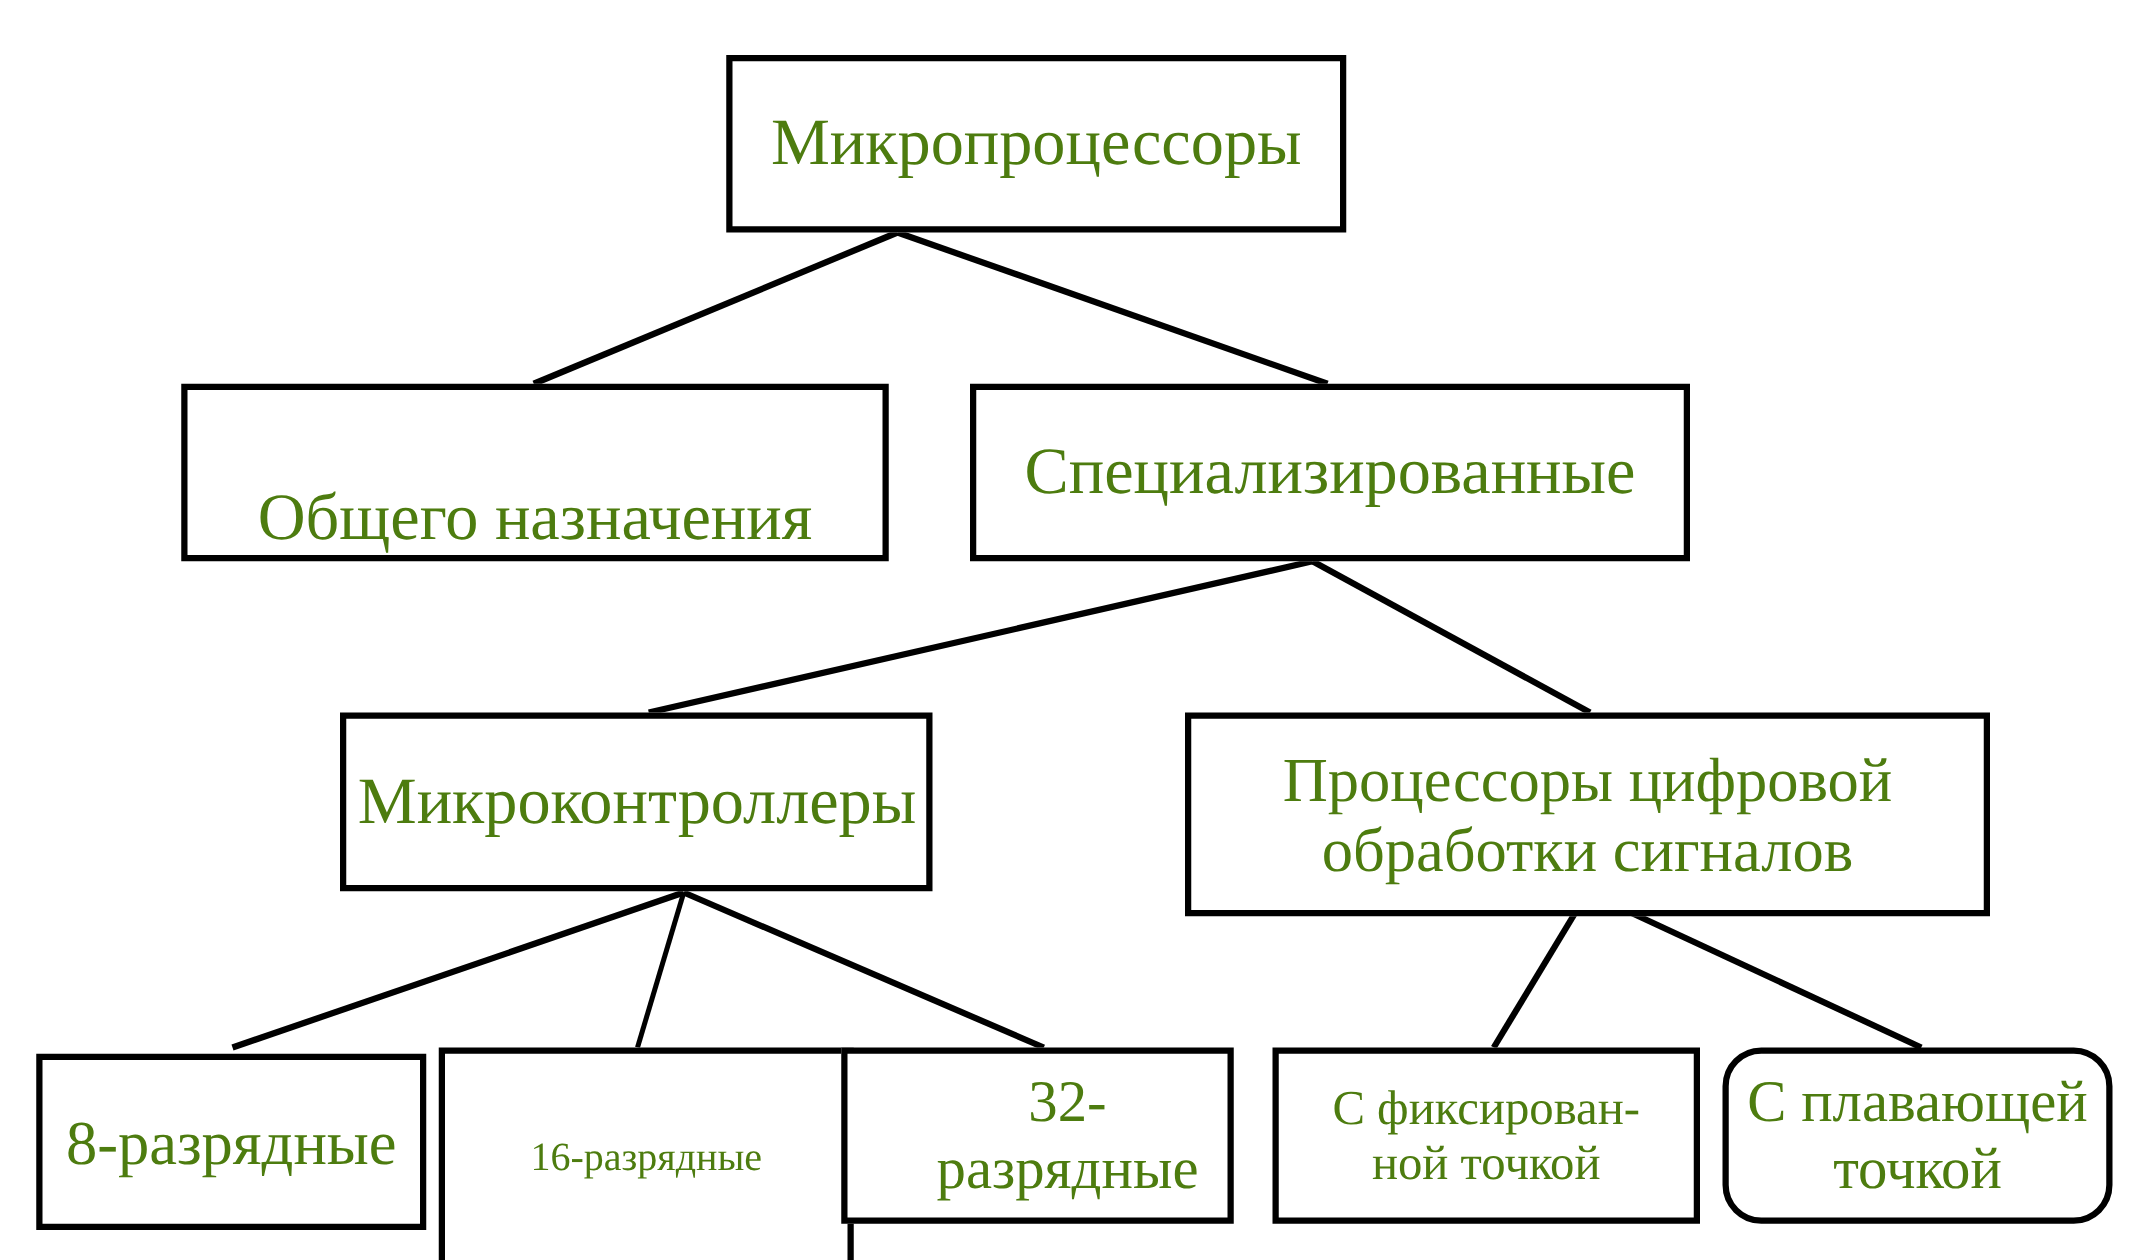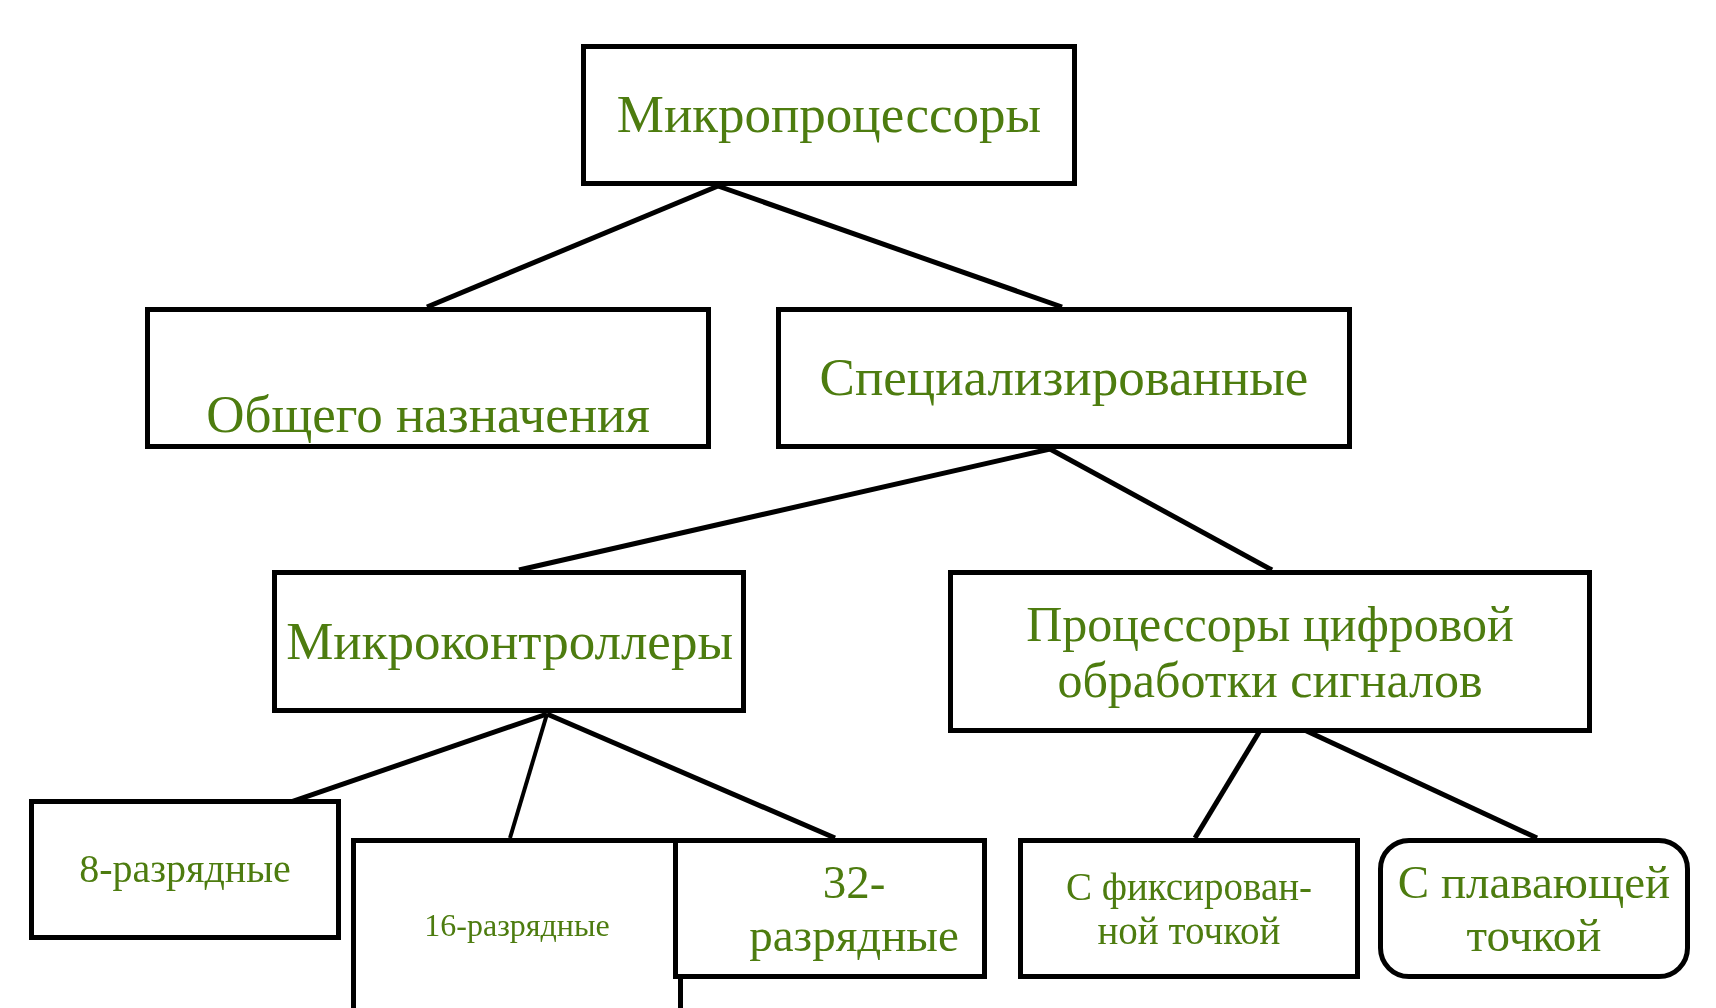--- a/index.html
+++ b/index.html
@@ -62,21 +62,21 @@
   #node-mcu {
     left: 272px; top: 570px; width: 474px; height: 143px;
     font-size: 53px;
     justify-content: flex-end;
   }
   #node-dsp {
     left: 948px; top: 570px; width: 644px; height: 163px;
     font-size: 50px;
   }
   
-  #node-8bit  { left: 29px;   top: 799px; width: 312px; height: 141px; font-size: 40px; }
+  #node-8bit  { left: 29px;   top: 843px; width: 312px; height: 141px; font-size: 50px; }
   #node-16bit { left: 351px;  top: 838px; width: 332px; height: 175px; font-size: 32px; justify-content: center; }
   #node-32bit { left: 673px;  top: 838px; width: 314px; height: 141px; font-size: 47px; padding-left: 48px; }
   #node-fixed { left: 1018px; top: 838px; width: 342px; height: 141px; font-size: 39px; }
   #node-float { left: 1378px; top: 838px; width: 312px; height: 141px; font-size: 47px; border-radius: 31px; }
 </style>
 </head>
 <body>
 
 <div id="diagram-root">
 

